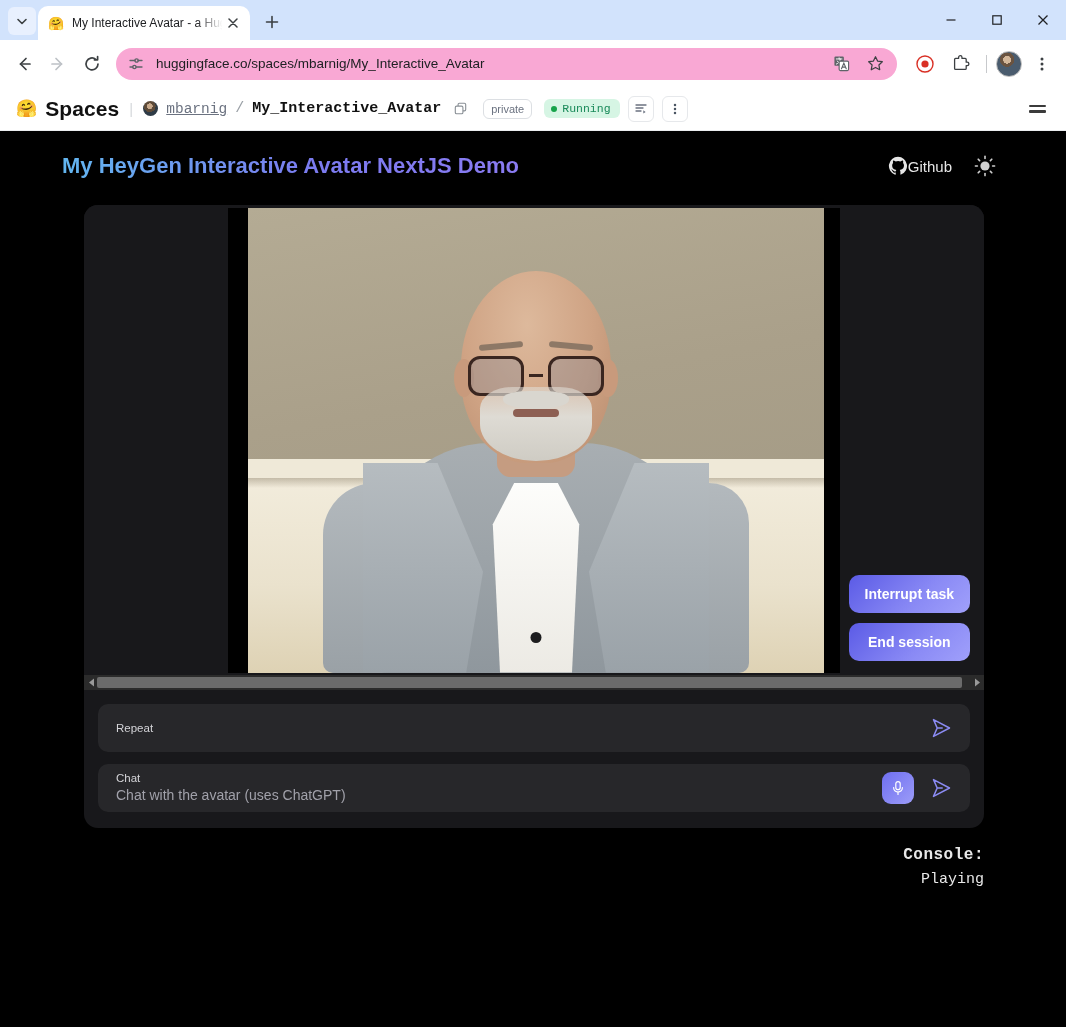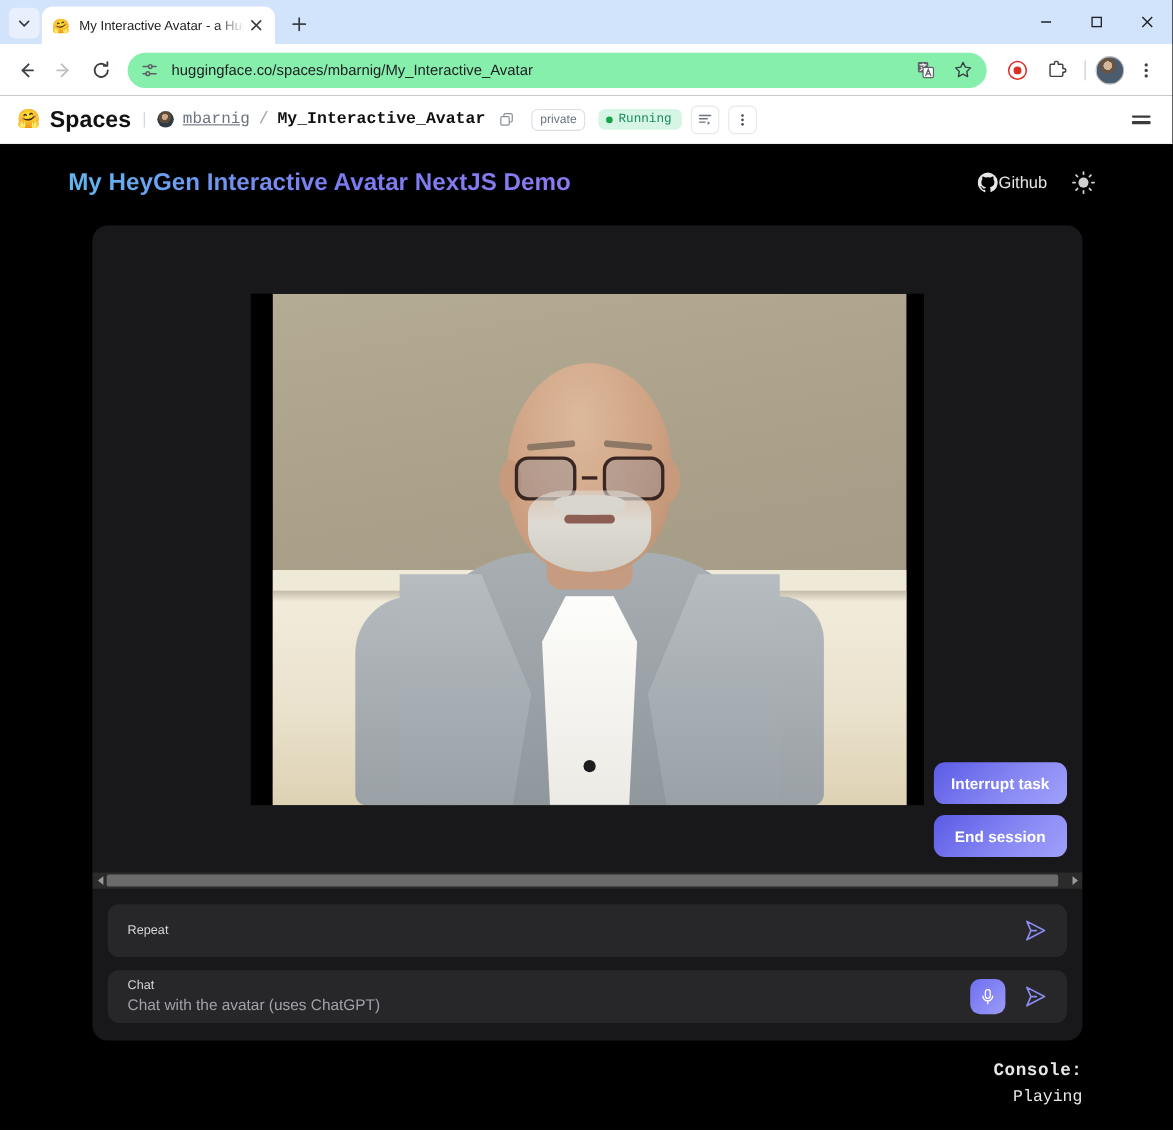--- a/index.html
+++ b/index.html
@@ -44,21 +44,21 @@
 
   .wincontrols { position:absolute; right: 0; top: 0; height: 40px; display:flex; }
   .wc { width: 46px; height: 40px; display:flex; align-items:center; justify-content:center; cursor:pointer; }
 
   .toolbar {
     height: 47px; background: #fff; display: flex; align-items: center;
     padding: 0 8px; flex: 0 0 47px; gap: 2px;
   }
   .tbtn { width: 32px; height: 32px; border-radius: 50%; display:flex; align-items:center; justify-content:center; cursor:pointer; flex:0 0 32px; }
   .omnibox {
-    flex: 1; height: 32px; background: #86efac; border-radius: 16px;
+    flex: 1; height: 32px; background: #f9a8d4; border-radius: 16px;
     display: flex; align-items: center; padding: 0 6px 0 12px; margin: 0 6px;
     cursor: text;
   }
   .omni-url { flex: 1; font-size: 13.5px; color: #202124; margin-left: 12px; white-space: nowrap; overflow: hidden; }
   .omni-right { display:flex; align-items:center; gap: 2px; }
   .tb-right { display:flex; align-items:center; gap: 4px; padding-left: 4px; }
   .divider-v { width:1px; height:18px; background:#c7c9cc; margin:0 5px; }
   .avatar-pic {
     width: 26px; height: 26px; border-radius: 50%;
     background: radial-gradient(circle at 42% 32%, #d3b79a 0 18%, #6a5340 19% 33%, #4a5c6e 34% 100%);
@@ -113,21 +113,21 @@
   }
   .top-right { display:flex; align-items:center; gap: 22px; }
   .gh-link { display:flex; align-items:center; gap: 0; color: #e6e6e6; font-size: 15px; cursor:pointer; }
   .theme-toggle { cursor:pointer; display:flex; }
 
   .card {
     margin: 26px 82px 0 84px; background: #18181b; border-radius: 14px;
     overflow: hidden; position: relative;
   }
   .video-wrap {
-    height: 588px; background: #18181b; position: relative;
+    height: 470px; background: #18181b; position: relative;
     display: flex; align-items: center; justify-content: center;
   }
   .video-frame {
     width: 612px; height: 465px; background: #000; position: relative; overflow: hidden;
   }
   .video-inner {
     position: absolute; left: 20px; top: 0; width: 576px; height: 465px;
     overflow: hidden;
     background:
       

